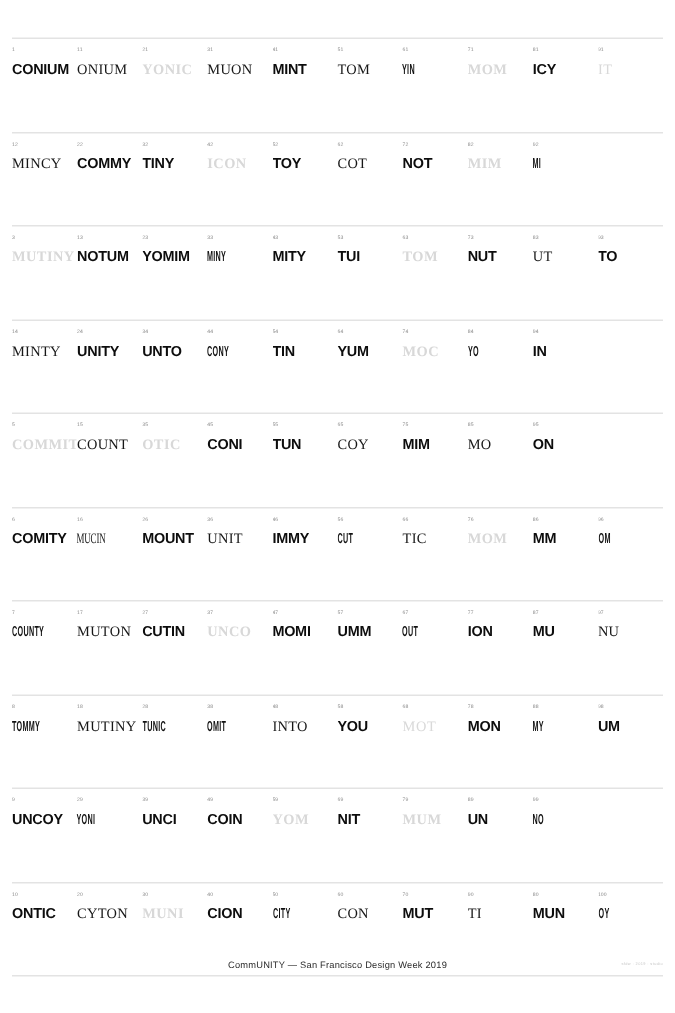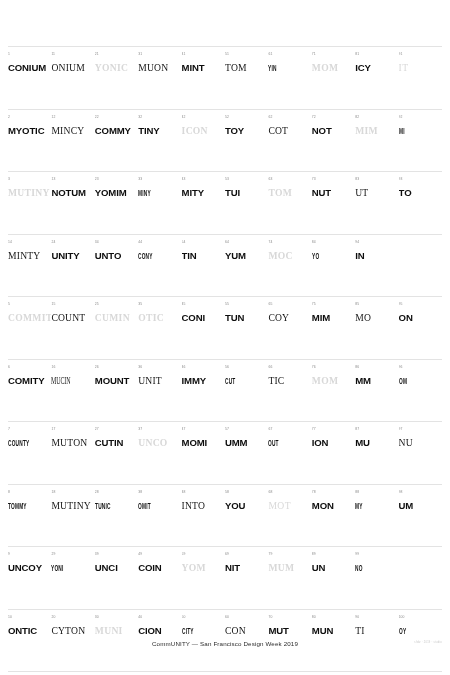--- a/index.html
+++ b/index.html
@@ -21,21 +21,21 @@
     width: 450px;
     height: 675px;
     box-sizing: border-box;
     padding: 0 8px;
     display: flex;
     flex-direction: column;
   }
 
   .grid-area {
     position: relative;
-    margin-top: 46px;
+    margin-top: 25px;
     flex: 0 0 auto;
   }
 
   .row {
     display: grid;
     grid-template-columns: repeat(10, 1fr);
     border-top: 1px solid #e3e3e3;
     height: 62.5px;
     box-sizing: border-box;
   }
@@ -186,24 +186,20 @@
           <span class="cell-num">81</span>
           <span class="cell-word st-grotesk-bold">ICY</span>
         </div>
         <div class="cell">
           <span class="cell-num">91</span>
           <span class="cell-word st-ghost-serif">IT</span>
         </div>
       </div>
       <div class="row">
         <div class="cell">
-          <span class="cell-num">2</span>
-          <span class="cell-word st-grotesk-bold">MYOTIC</span>
-        </div>
-        <div class="cell">
           <span class="cell-num">12</span>
           <span class="cell-word st-serif">MINCY</span>
         </div>
         <div class="cell">
           <span class="cell-num">22</span>
           <span class="cell-word st-grotesk-bold">COMMY</span>
         </div>
         <div class="cell">
           <span class="cell-num">32</span>
           <span class="cell-word st-grotesk-bold">TINY</span>
@@ -316,24 +312,20 @@
       <div class="row">
         <div class="cell">
           <span class="cell-num">5</span>
           <span class="cell-word st-ghost">COMMIT</span>
         </div>
         <div class="cell">
           <span class="cell-num">15</span>
           <span class="cell-word st-serif">COUNT</span>
         </div>
         <div class="cell">
-          <span class="cell-num">25</span>
-          <span class="cell-word st-ghost">CUMIN</span>
-        </div>
-        <div class="cell">
           <span class="cell-num">35</span>
           <span class="cell-word st-ghost">OTIC</span>
         </div>
         <div class="cell">
           <span class="cell-num">45</span>
           <span class="cell-word st-grotesk-bold">CONI</span>
         </div>
         <div class="cell">
           <span class="cell-num">55</span>
           <span class="cell-word st-grotesk-bold">TUN</span>
@@ -542,26 +534,26 @@
         </div>
         <div class="cell">
           <span class="cell-num">60</span>
           <span class="cell-word st-serif">CON</span>
         </div>
         <div class="cell">
           <span class="cell-num">70</span>
           <span class="cell-word st-grotesk-bold">MUT</span>
         </div>
         <div class="cell">
+          <span class="cell-num">90</span>
+          <span class="cell-word st-serif">TI</span>
+        </div>
+        <div class="cell">
           <span class="cell-num">80</span>
           <span class="cell-word st-grotesk-bold">MUN</span>
-        </div>
-        <div class="cell">
-          <span class="cell-num">90</span>
-          <span class="cell-word st-serif">TI</span>
         </div>
         <div class="cell">
           <span class="cell-num">100</span>
           <span class="cell-word st-condensed">OY</span>
         </div>
       </div>
     </div>
   <div class="grid-bottom-rule"></div>
 
   <div class="footer">

